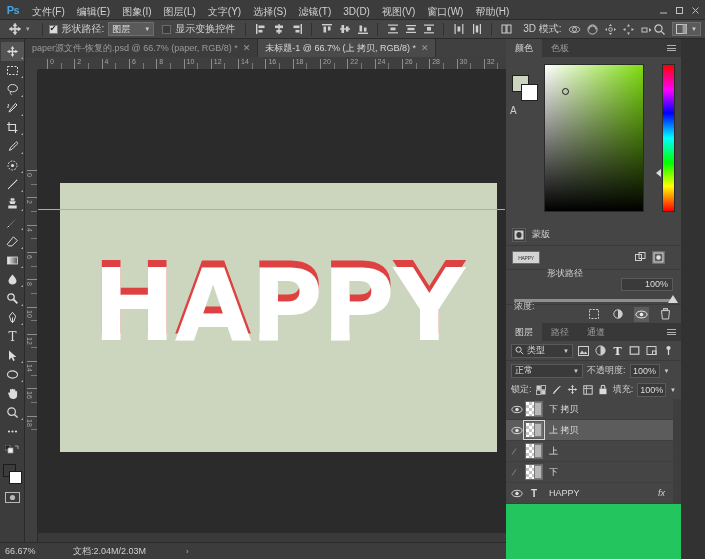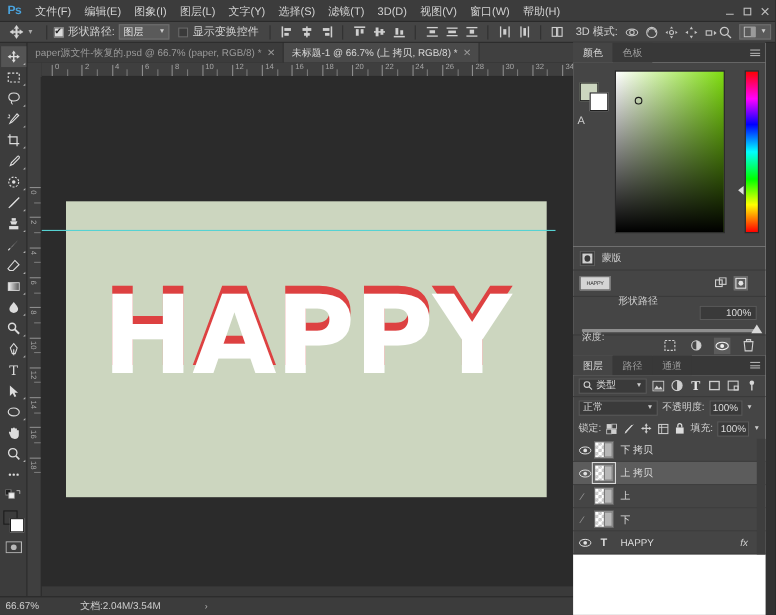--- a/index.html
+++ b/index.html
@@ -144,21 +144,21 @@
   .statusbar {
     position: absolute; left: 0; bottom: 0; width: 530px; height: 17px;
     background: #3c3c3c; border-top: 1px solid #2a2a2a;
     display: flex; align-items: center; padding-left: 5px; font-size: 9px; color: #cfcfcf;
   }
   .st-zoom { width: 62px; }
   .st-doc { margin-left: 6px; }
   .st-arrow { margin-left: 40px; font-size: 8px; color: #b0b0b0; }
 
   
-  .rightcol { position: absolute; left: 521px; top: 39px; width: 175px; height: 520px; background: #ffffff; }
+  .rightcol { position: absolute; left: 506px; top: 39px; width: 175px; height: 520px; background: #22c55e; }
 
   .panel-tabs {
     height: 18px; background: #383838; display: flex; align-items: stretch; position: relative;
   }
   .ptab {
     padding: 0 9px; display: flex; align-items: center; font-size: 9px; color: #9d9d9d;
     background: #383838;
   }
   .ptab.active { background: #454545; color: #d8d8d8; }
   .pmenu {
@@ -749,21 +749,21 @@
         </div>
       </div>
       <div class="guide"></div>
     </div>
     <div class="canvas-scroll-v"></div>
     <div class="canvas-scroll-h"></div>
   </div>
 
   <div class="statusbar">
     <span class="st-zoom">66.67%</span>
-    <span class="st-doc">文档:2.04M/3.54M</span>
+    <span class="st-doc">文档:2.04M/2.03M</span>
     <span class="st-arrow">›</span>
   </div>
 
   <div class="rightcol">
 
     <div class="panel-tabs">
       <div class="ptab active">颜色</div>
       <div class="ptab">色板</div>
       <div class="pmenu">
           <i></i>

